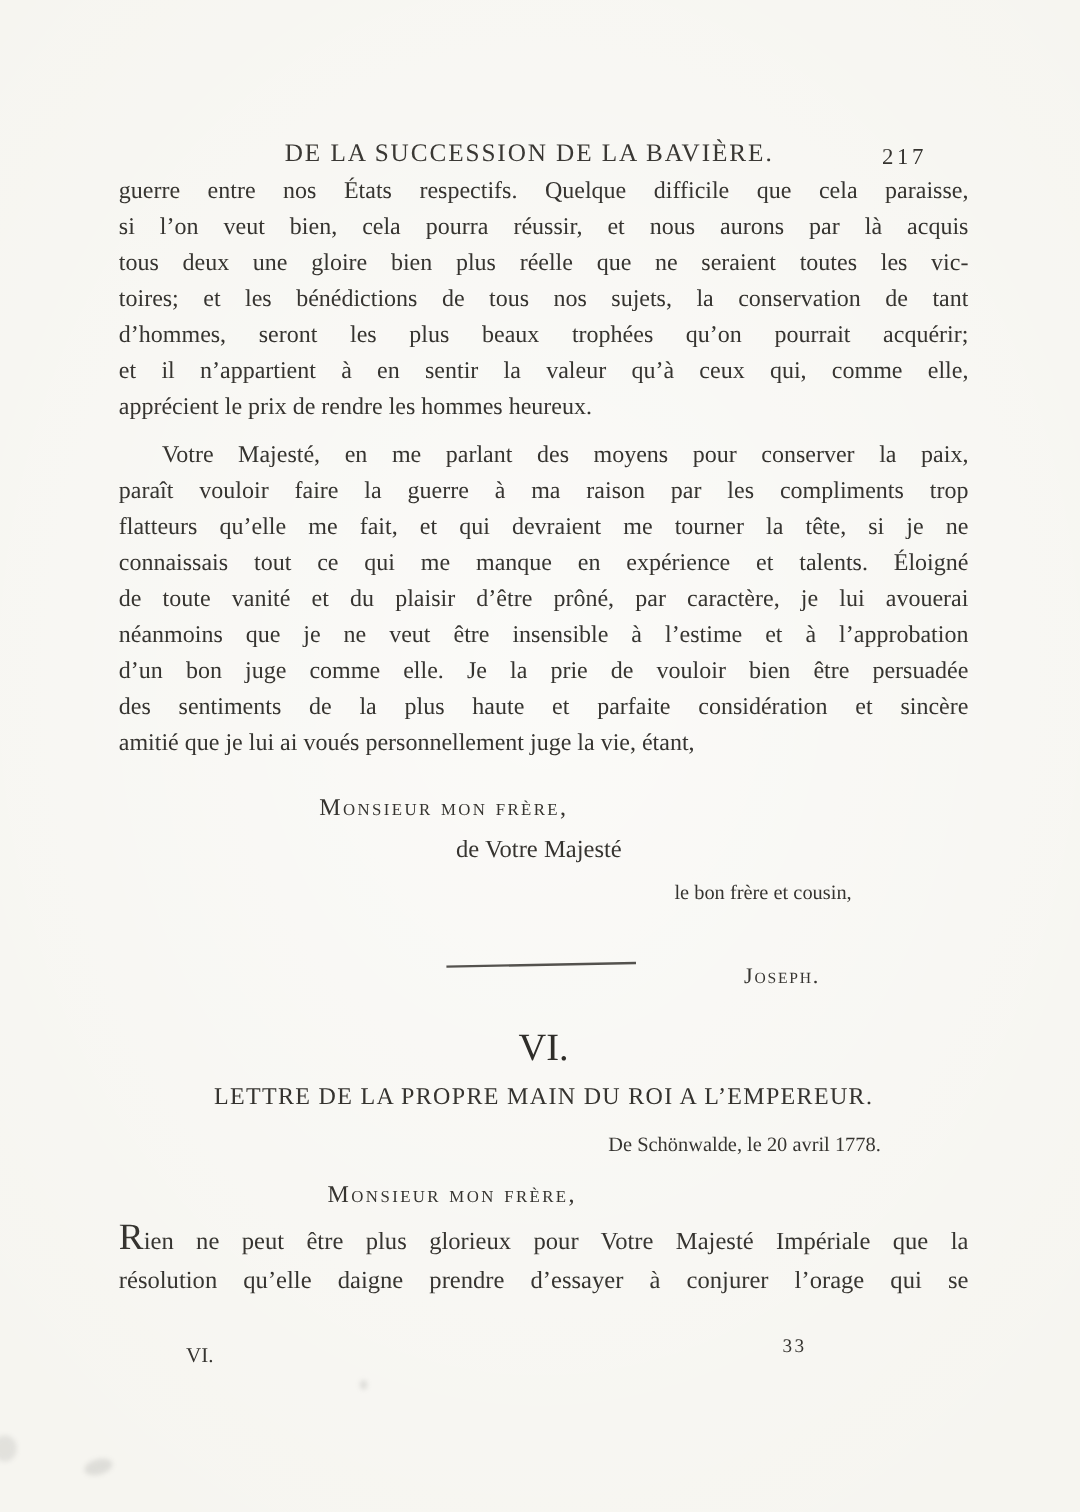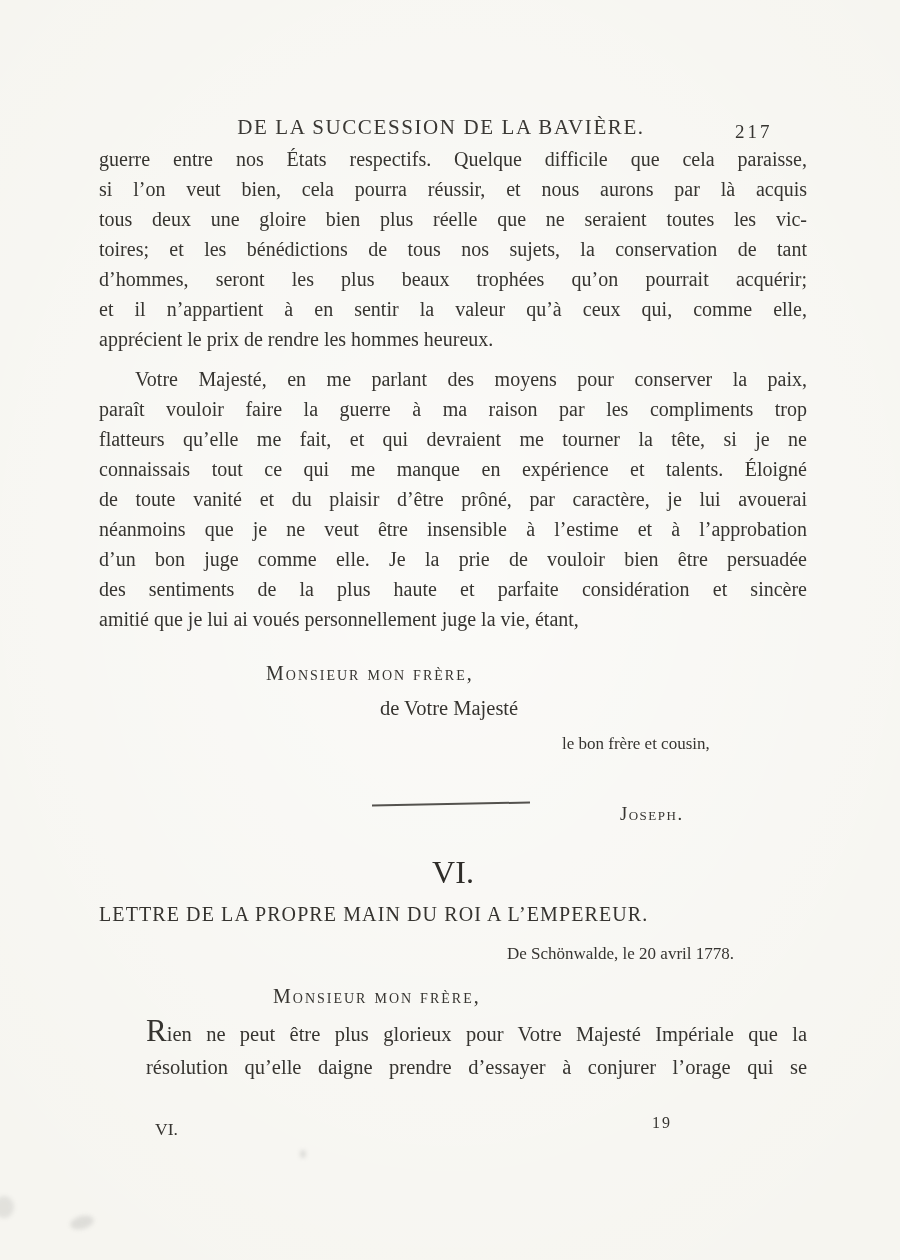--- a/index.html
+++ b/index.html
@@ -32,34 +32,34 @@
     -moz-text-align-last:justify;
     text-align-last:justify;
     overflow:hidden;
     white-space:nowrap;
   }
   .para .line.short{text-align-last:left;}
   .p1{top:144px;}
   .p2{top:364px;}
   .p2 .line.indent{text-indent:36px;}
   .p3{top:1013px;}
-  .p3 .line{height:36px;line-height:36px;font-size:20.5px;margin-left:47px;}
+  .p3 .line{height:36px;line-height:36px;font-size:20.5px;}
   .initial-cap{font-size:31px;}
   .smallcaps{font-variant:small-caps;letter-spacing:2px;}
   .closing-salutation{left:266px;top:662px;font-size:20px;}
   .closing-from{left:380px;top:697px;font-size:20.5px;}
   .closing-relation{left:562px;top:734px;font-size:17px;}
   .closing-signature{left:620px;top:759px;font-size:18.5px;font-variant:small-caps;letter-spacing:1.5px;margin-top:45px;}
   .rule{
     left:372px;top:803px;width:158px;height:2px;
     background:#54524e;
     transform:rotate(-1.1deg);
   }
   .section-number{left:99px;top:854px;width:708px;text-align:center;font-size:32px;color:#2f2d29;}
-  .section-title{left:99px;top:903px;width:708px;font-size:20px;letter-spacing:1.1px;color:#35332f;}
+  .section-title{left:99px;top:903px;width:708px;text-align:center;font-size:20px;letter-spacing:1.1px;color:#35332f;}
   .dateline{left:89px;top:944px;width:645px;text-align:right;font-size:17px;}
   .salutation-2{left:273px;top:985px;font-size:20px;}
   .footer-sig{left:155px;top:1119px;font-size:17.5px;}
   .sheet-number{left:652px;top:1114px;font-size:16px;letter-spacing:2px;}
   .smudge{border-radius:50%;filter:blur(2px);background:#8a8a88;}
   .smudge-a{left:70px;top:1216px;width:24px;height:13px;opacity:.22;transform:rotate(-15deg);}
   .smudge-b{left:300px;top:1150px;width:6px;height:8px;opacity:.25;}
   .smudge-c{left:-6px;top:1196px;width:20px;height:22px;opacity:.18;}
 </style>
 </head>
@@ -103,19 +103,19 @@
   <div class="abs section-title">LETTRE DE LA PROPRE MAIN DU ROI A L’EMPEREUR.</div>
   <div class="abs dateline">De Schönwalde, le 20 avril 1778.</div>
   <div class="abs salutation-2 smallcaps">Monsieur mon frère,</div>
 
   <div class="abs para p3">
     <div class="line"><span class="initial-cap">R</span><span>ien ne peut être plus glorieux pour Votre Majesté Impériale que la</span></div>
     <div class="line">résolution qu’elle daigne prendre d’essayer à conjurer l’orage qui se</div>
   </div>
 
   <div class="abs footer-sig">VI.</div>
-  <div class="abs sheet-number">19</div>
+  <div class="abs sheet-number">33</div>
 
   <div class="abs smudge smudge-a"></div>
   <div class="abs smudge smudge-b"></div>
   <div class="abs smudge smudge-c"></div>
 
 </div>
 
 </body></html>

